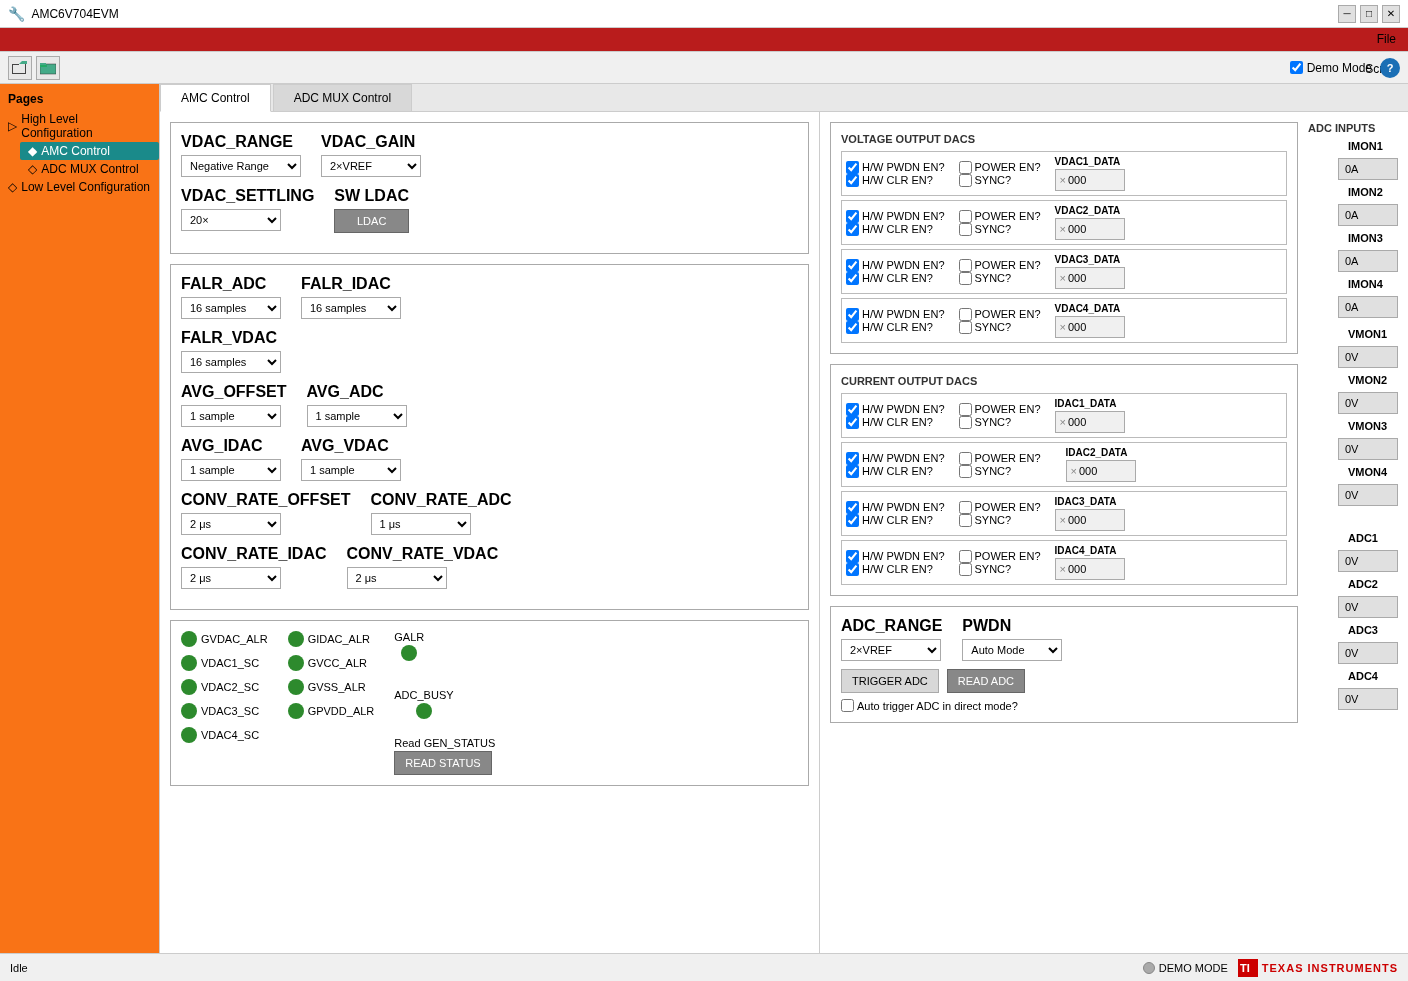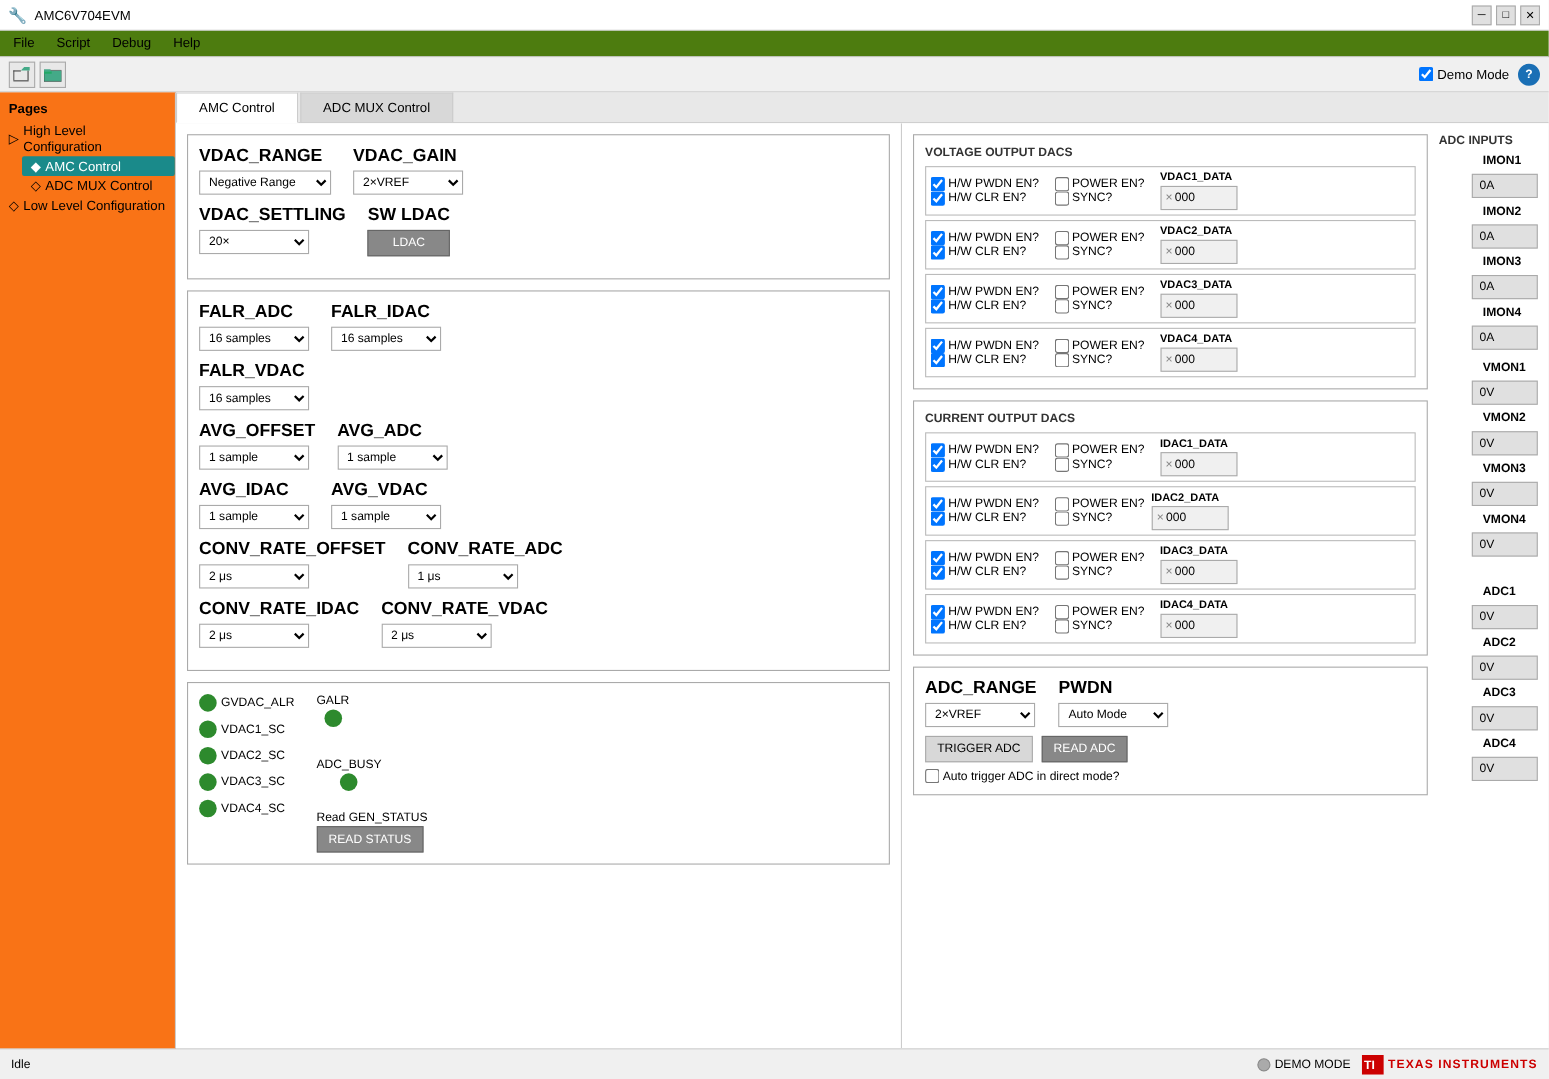--- a/index.html
+++ b/index.html
@@ -5,21 +5,21 @@
     * { box-sizing: border-box; margin: 0; padding: 0; }
     body { font-family: 'Segoe UI', Arial, sans-serif; font-size: 11px; background: #f0f0f0; color: #000; overflow: hidden; }
 
     
     .title-bar { display: flex; align-items: center; justify-content: space-between; background: #fff; border-bottom: 1px solid #ccc; padding: 4px 8px; height: 28px; }
     .title-bar-left { display: flex; align-items: center; gap: 6px; font-size: 12px; font-weight: normal; }
     .title-bar-controls { display: flex; gap: 4px; }
     .title-bar-btn { width: 18px; height: 18px; border: 1px solid #aaa; background: #e0e0e0; cursor: pointer; display: flex; align-items: center; justify-content: center; font-size: 10px; }
 
     
-    .menu-bar { display: flex; align-items: flex-start; background: #4d7c0f; border-bottom: 1px solid #ccc; padding: 2px 8px; height: 24px; gap: 12px; }
+    .menu-bar { display: flex; align-items: flex-end; background: #b91c1c; border-bottom: 1px solid #ccc; padding: 2px 8px; height: 24px; gap: 12px; flex-direction: column; }
     .menu-item { font-size: 12px; cursor: pointer; padding: 2px 4px; }
 
     
     .toolbar { display: flex; align-items: center; justify-content: space-between; background: #f0f0f0; border-bottom: 1px solid #ccc; padding: 4px 8px; height: 32px; }
     .toolbar-left { display: flex; gap: 4px; }
     .toolbar-btn { width: 24px; height: 24px; border: 1px solid #aaa; background: #e8e8e8; cursor: pointer; display: flex; align-items: center; justify-content: center; }
     .toolbar-right { display: flex; align-items: center; gap: 8px; }
     .demo-mode-check { display: flex; align-items: center; gap: 4px; font-size: 12px; }
     .help-btn { width: 20px; height: 20px; border-radius: 50%; border: 2px solid #1a6fb5; background: #1a6fb5; color: #fff; font-weight: bold; font-size: 11px; display: flex; align-items: center; justify-content: center; cursor: pointer; }
 
@@ -339,20 +339,38 @@
               </div>
               <div class="indicator-item">
                 <div class="indicator-dot"></div>
                 <span>VDAC3_SC</span>
               </div>
               <div class="indicator-item">
                 <div class="indicator-dot"></div>
                 <span>VDAC4_SC</span>
               </div>
             </div>
+            <div style="display: flex; flex-direction: column; gap: 8px; margin-right: 20px;">
+              <div class="indicator-item">
+                <div class="indicator-dot"></div>
+                <span>GIDAC_ALR</span>
+              </div>
+              <div class="indicator-item">
+                <div class="indicator-dot"></div>
+                <span>GVCC_ALR</span>
+              </div>
+              <div class="indicator-item">
+                <div class="indicator-dot"></div>
+                <span>GVSS_ALR</span>
+              </div>
+              <div class="indicator-item">
+                <div class="indicator-dot"></div>
+                <span>GPVDD_ALR</span>
+              </div>
+            </div>
             <div style="display: flex; flex-direction: column; gap: 8px; align-items: flex-start;">
               <div style="display: flex; flex-direction: column; align-items: center; gap: 2px;">
                 <span>GALR</span>
                 <div class="indicator-dot"></div>
               </div>
               <div style="display: flex; flex-direction: column; align-items: center; gap: 2px; margin-top: 20px;">
                 <span>ADC_BUSY</span>
                 <div class="indicator-dot"></div>
               </div>
               <div style="display: flex; flex-direction: column; align-items: flex-start; gap: 2px; margin-top: 10px;">
@@ -540,21 +558,21 @@
                 <div style="margin-left: 8px;">
                   <div class="checkbox-label">
                       <input type="checkbox" style="">
                       <span>POWER EN?</span>
                     </div>
                   <div class="checkbox-label">
                       <input type="checkbox" style="">
                       <span>SYNC?</span>
                     </div>
                 </div>
-                <div class="dac-data-group" style="margin-left: 0;">
+                <div class="dac-data-group" style="margin-left: 19px;">
                   <div class="dac-data-label">IDAC2_DATA</div>
                   <div class="dac-data-input">
                     <span class="dac-data-prefix">×</span>
                       <span>000</span>
                   </div>
                 </div>
               </div>
 
               <div style="display: flex; align-items: center; gap: 6px; margin-bottom: 4px; border: 1px solid #bbb; padding: 4px;">
                 <div>

